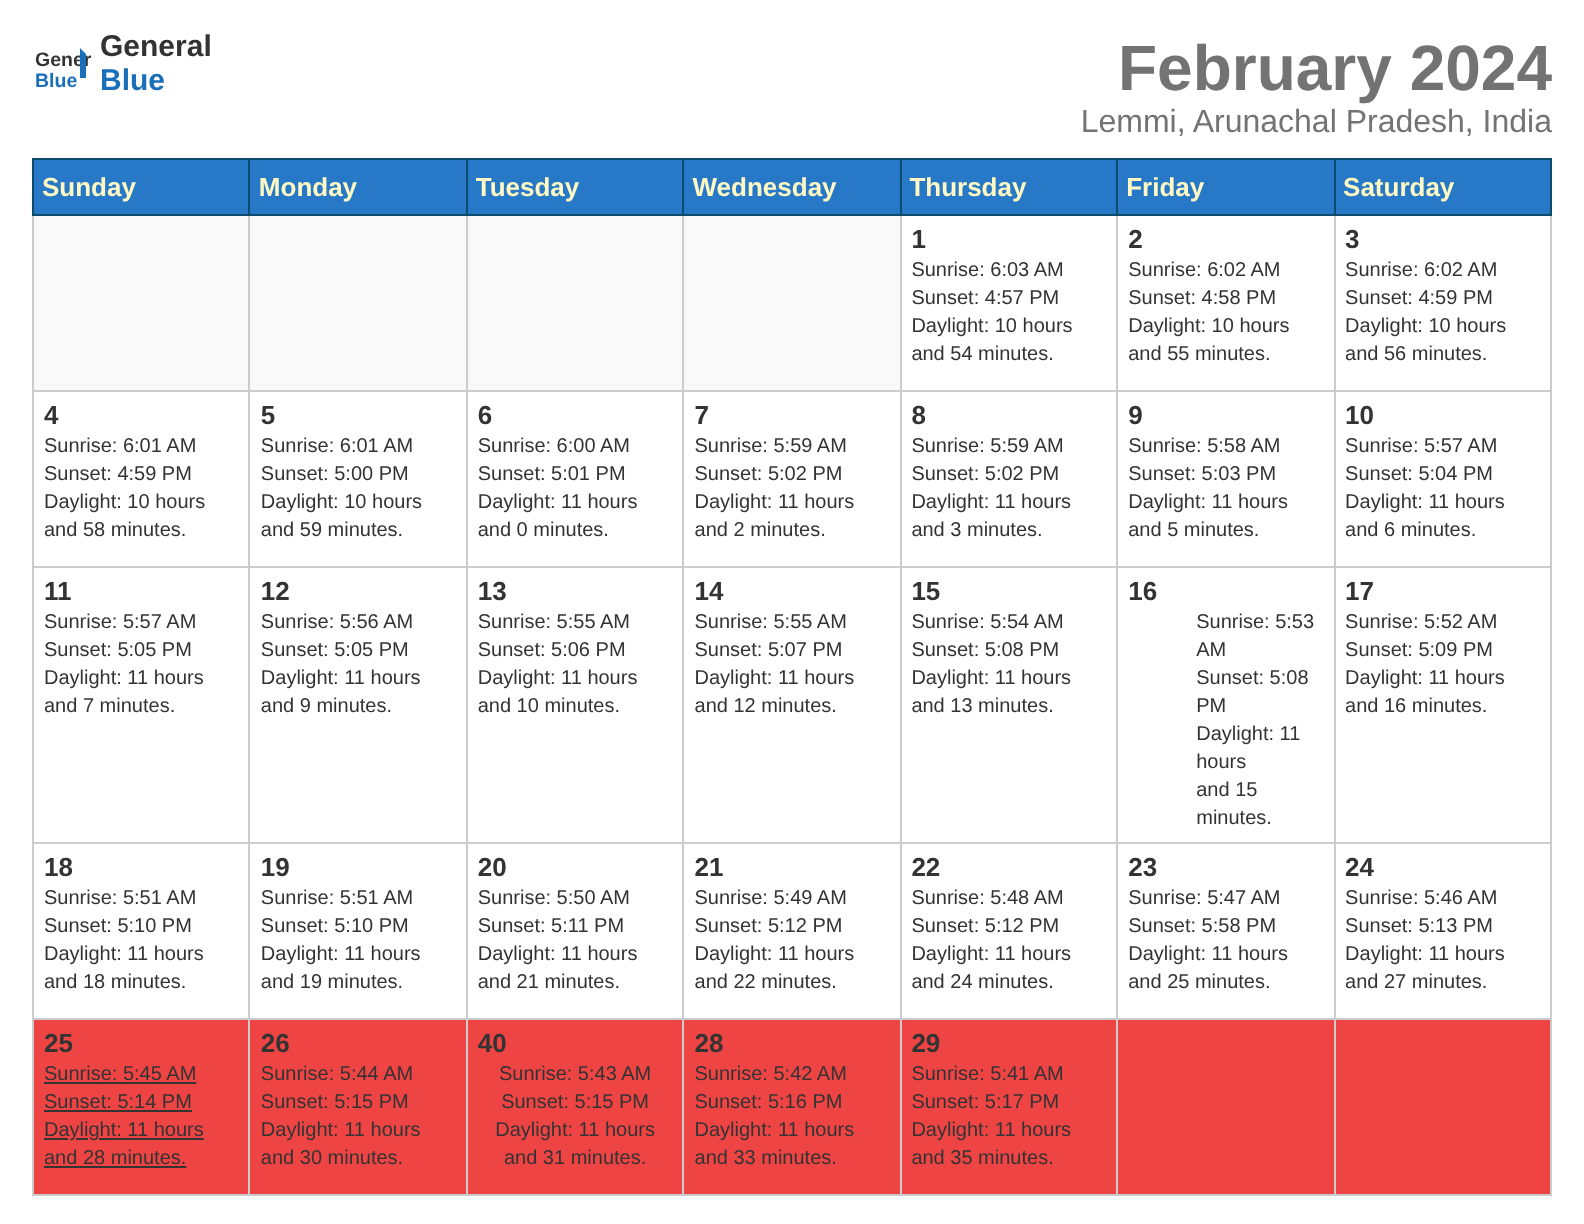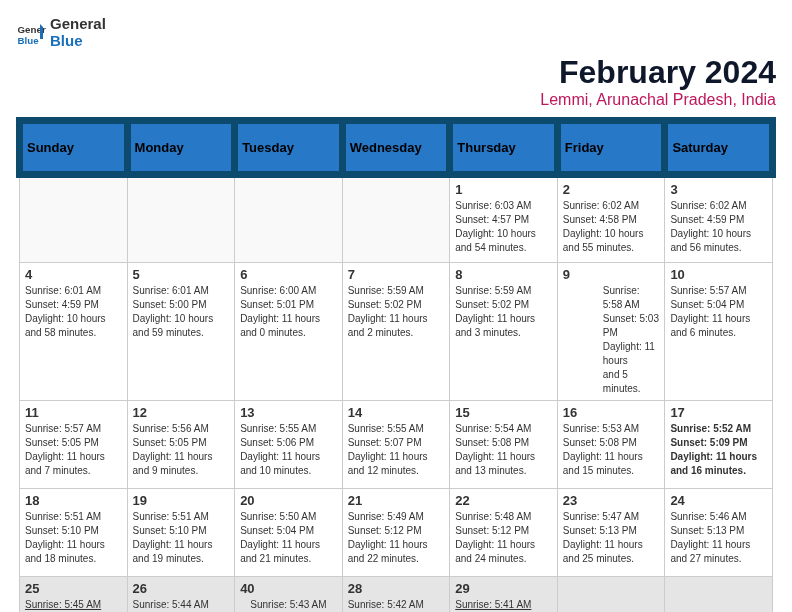--- a/index.html
+++ b/index.html
@@ -24,56 +24,55 @@
     .logo-icon {
       width: 30px;
       height: 30px;
     }
     .title-section {
       text-align: right;
     }
     .calendar-title {
       font-size: 32px;
       font-weight: bold;
-      color: #0f172a;
-      margin-top: 38px;
+      color: #737373;
     }
     .calendar-subtitle {
       font-size: 16px;
-      color: #be185d;
+      color: #737373;
     }
     table {
       width: 100%;
       border-collapse: collapse;
       table-layout: fixed;
     }
     th {
       background-color: #2878c8;
-      color: #000000;
+      color: #fef9c3;
       font-size: 13px;
       font-weight: bold;
-      padding: 16px 4px;
+      padding: 6px 4px;
       text-align: left;
-      border: 7px solid #0c4a6e;
+      border: 1px solid #0c4a6e;
     }
     td {
       border: 1px solid #ccc;
       vertical-align: top;
       padding: 4px 5px;
       min-height: 80px;
       height: 88px;
       font-size: 10.5px;
       color: #333;
       background: #fff;
     }
     td.empty {
       background: #f9f9f9;
     }
     td.last-row {
-      background: #e5e5e5;
+      background: #ef4444;
     }
     .day-number {
       font-size: 13px;
       font-weight: bold;
       color: #333;
       display: block;
       margin-bottom: 2px;
     }
     .day-info {
       font-size: 10px;
@@ -174,21 +173,21 @@
         </td>
         <td>
           <span class="day-number">8</span>
           <div class="day-info" style="white-space: pre-line;">Sunrise: 5:59 AM
 Sunset: 5:02 PM
 Daylight: 11 hours
 and 3 minutes.</div>
         </td>
         <td>
           <span class="day-number">9</span>
-          <div class="day-info" style="white-space: pre-line; margin-left: 40px;">Sunrise: 5:58 AM
+          <div class="day-info" style="white-space: pre-line;">Sunrise: 5:58 AM
 Sunset: 5:03 PM
 Daylight: 11 hours
 and 5 minutes.</div>
         </td>
         <td>
           <span class="day-number">10</span>
           <div class="day-info" style="white-space: pre-line;">Sunrise: 5:57 AM
 Sunset: 5:04 PM
 Daylight: 11 hours
 and 6 minutes.</div>
@@ -225,28 +224,28 @@
         </td>
         <td>
           <span class="day-number">15</span>
           <div class="day-info" style="white-space: pre-line;">Sunrise: 5:54 AM
 Sunset: 5:08 PM
 Daylight: 11 hours
 and 13 minutes.</div>
         </td>
         <td>
           <span class="day-number">16</span>
-          <div class="day-info" style="white-space: pre-line;">Sunrise: 5:53 AM
+          <div class="day-info" style="white-space: pre-line; margin-left: 34px;">Sunrise: 5:53 AM
 Sunset: 5:08 PM
 Daylight: 11 hours
 and 15 minutes.</div>
         </td>
         <td>
           <span class="day-number">17</span>
-          <div class="day-info" style="white-space: pre-line; font-weight: bold;">Sunrise: 5:52 AM
+          <div class="day-info" style="white-space: pre-line;">Sunrise: 5:52 AM
 Sunset: 5:09 PM
 Daylight: 11 hours
 and 16 minutes.</div>
         </td>
       </tr>
       <tr>
         <td>
           <span class="day-number">18</span>
           <div class="day-info" style="white-space: pre-line;">Sunrise: 5:51 AM
 Sunset: 5:10 PM
@@ -256,42 +255,42 @@
         <td>
           <span class="day-number">19</span>
           <div class="day-info" style="white-space: pre-line;">Sunrise: 5:51 AM
 Sunset: 5:10 PM
 Daylight: 11 hours
 and 19 minutes.</div>
         </td>
         <td>
           <span class="day-number">20</span>
           <div class="day-info" style="white-space: pre-line;">Sunrise: 5:50 AM
-Sunset: 5:04 PM
+Sunset: 5:11 PM
 Daylight: 11 hours
 and 21 minutes.</div>
         </td>
         <td>
           <span class="day-number">21</span>
           <div class="day-info" style="white-space: pre-line;">Sunrise: 5:49 AM
 Sunset: 5:12 PM
 Daylight: 11 hours
 and 22 minutes.</div>
         </td>
         <td>
           <span class="day-number">22</span>
           <div class="day-info" style="white-space: pre-line;">Sunrise: 5:48 AM
 Sunset: 5:12 PM
 Daylight: 11 hours
 and 24 minutes.</div>
         </td>
         <td>
           <span class="day-number">23</span>
           <div class="day-info" style="white-space: pre-line;">Sunrise: 5:47 AM
-Sunset: 5:13 PM
+Sunset: 5:58 PM
 Daylight: 11 hours
 and 25 minutes.</div>
         </td>
         <td>
           <span class="day-number">24</span>
           <div class="day-info" style="white-space: pre-line;">Sunrise: 5:46 AM
 Sunset: 5:13 PM
 Daylight: 11 hours
 and 27 minutes.</div>
         </td>
@@ -320,21 +319,21 @@
         </td>
         <td class="last-row">
           <span class="day-number">28</span>
           <div class="day-info" style="white-space: pre-line;">Sunrise: 5:42 AM
 Sunset: 5:16 PM
 Daylight: 11 hours
 and 33 minutes.</div>
         </td>
         <td class="last-row">
           <span class="day-number">29</span>
-          <div class="day-info" style="white-space: pre-line; text-decoration: underline;">Sunrise: 5:41 AM
+          <div class="day-info" style="white-space: pre-line;">Sunrise: 5:41 AM
 Sunset: 5:17 PM
 Daylight: 11 hours
 and 35 minutes.</div>
         </td>
         <td class="empty last-row"></td>
         <td class="empty last-row"></td>
       </tr>
     </tbody>
 </table>
 

